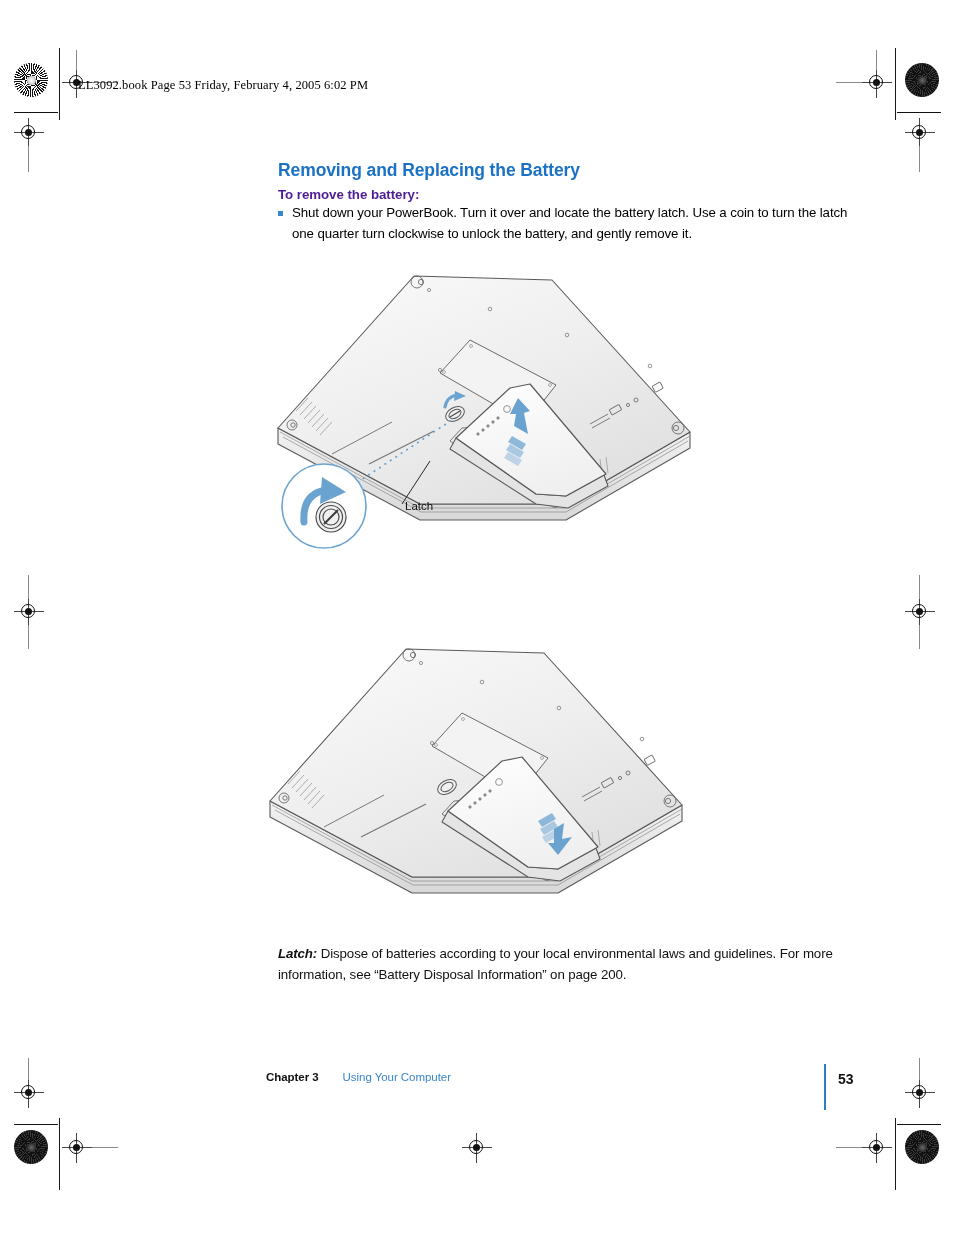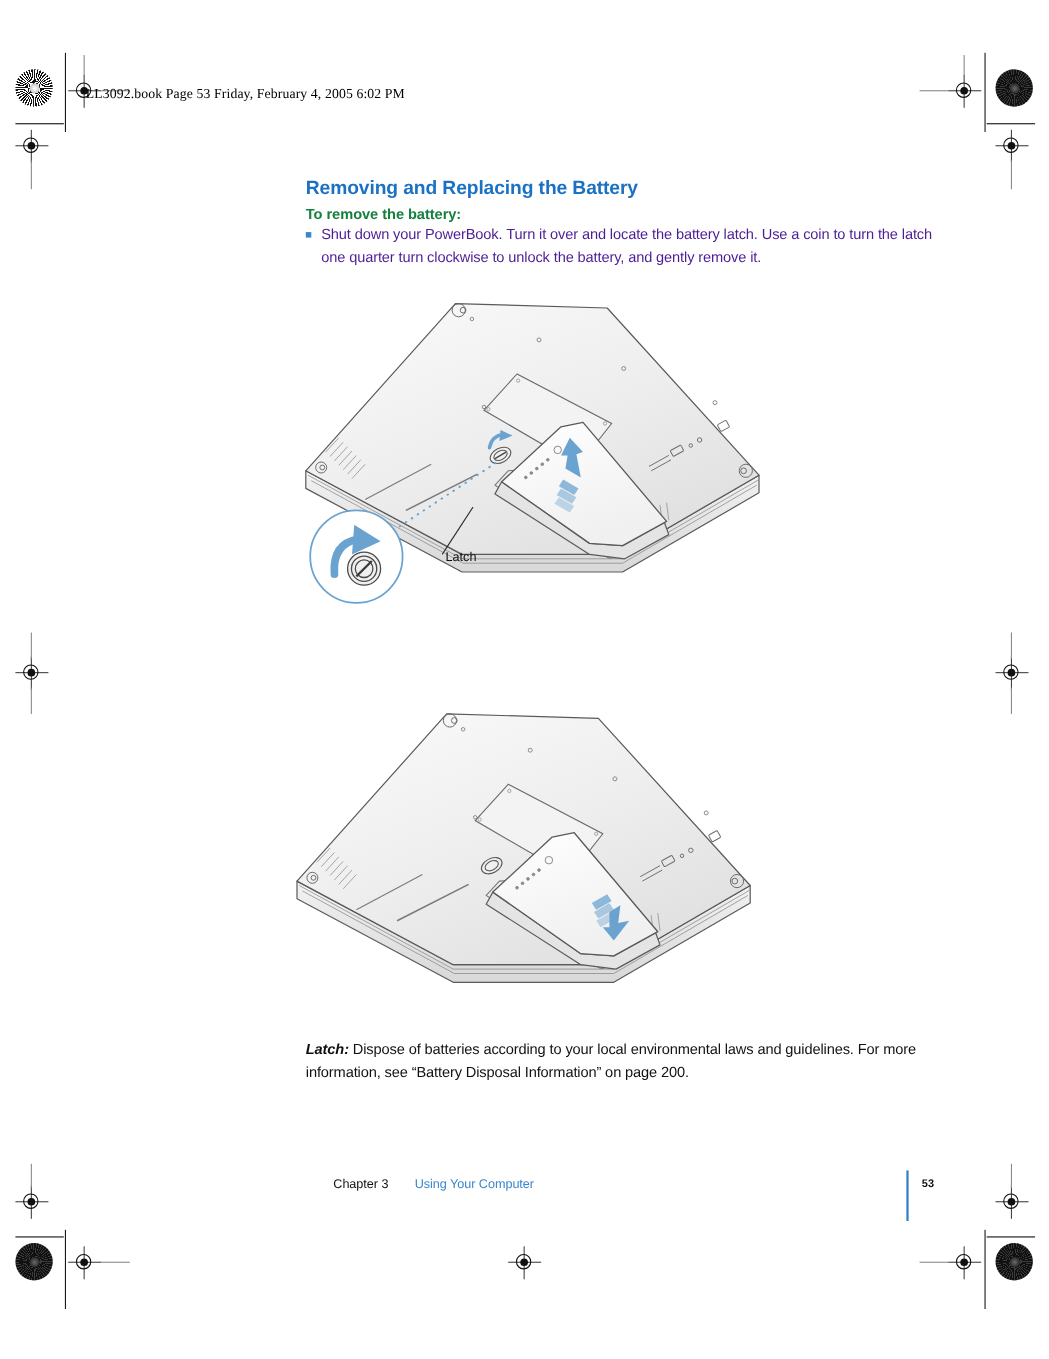--- a/index.html
+++ b/index.html
@@ -118,30 +118,30 @@
     font-size: 17.5px;
     font-weight: bold;
     color: #1b72c4;
     letter-spacing: -0.1px;
   }
 
   .subhead {
     margin: 0 0 1px 0;
     font-size: 13.3px;
     font-weight: bold;
-    color: #15803d;
+    color: #4c1d95;
     letter-spacing: -0.05px;
   }
 
   .bullet-item {
     position: relative;
     padding-left: 14px;
     font-size: 13.3px;
     line-height: 20.5px;
-    color: #4c1d95;
+    color: #000000;
     letter-spacing: -0.12px;
   }
   .bullet-item .sq {
     position: absolute;
     left: 0;
     top: 8px;
     width: 5px;
     height: 5px;
     background: #3a86cc;
   }
@@ -171,43 +171,42 @@
 
   
   .footer {
     position: absolute;
     left: 266px;
     top: 1071px;
     width: 578px;
     font-size: 11.5px;
   }
   .footer .chap {
-    font-weight: normal;
+    font-weight: bold;
     color: #111;
     letter-spacing: -0.05px;
-    margin-left: 37px;
   }
   .footer .chap-title {
     color: #3a86cc;
     margin-left: 24px;
     letter-spacing: -0.05px;
   }
   .folio-rule {
     position: absolute;
     left: 824px;
     top: 1064px;
     width: 1.5px;
     height: 46px;
     background: #2f7dc4;
   }
   .folio {
     position: absolute;
     left: 838px;
     top: 1071px;
-    font-size: 10px;
+    font-size: 14px;
     font-weight: bold;
     color: #111;
   }
 </style>
 </head>
 <body>
 
 <div class="page">
 
   <div class="trim-line trim-v" style="left:59px; top:48px; height:72px;"></div>

